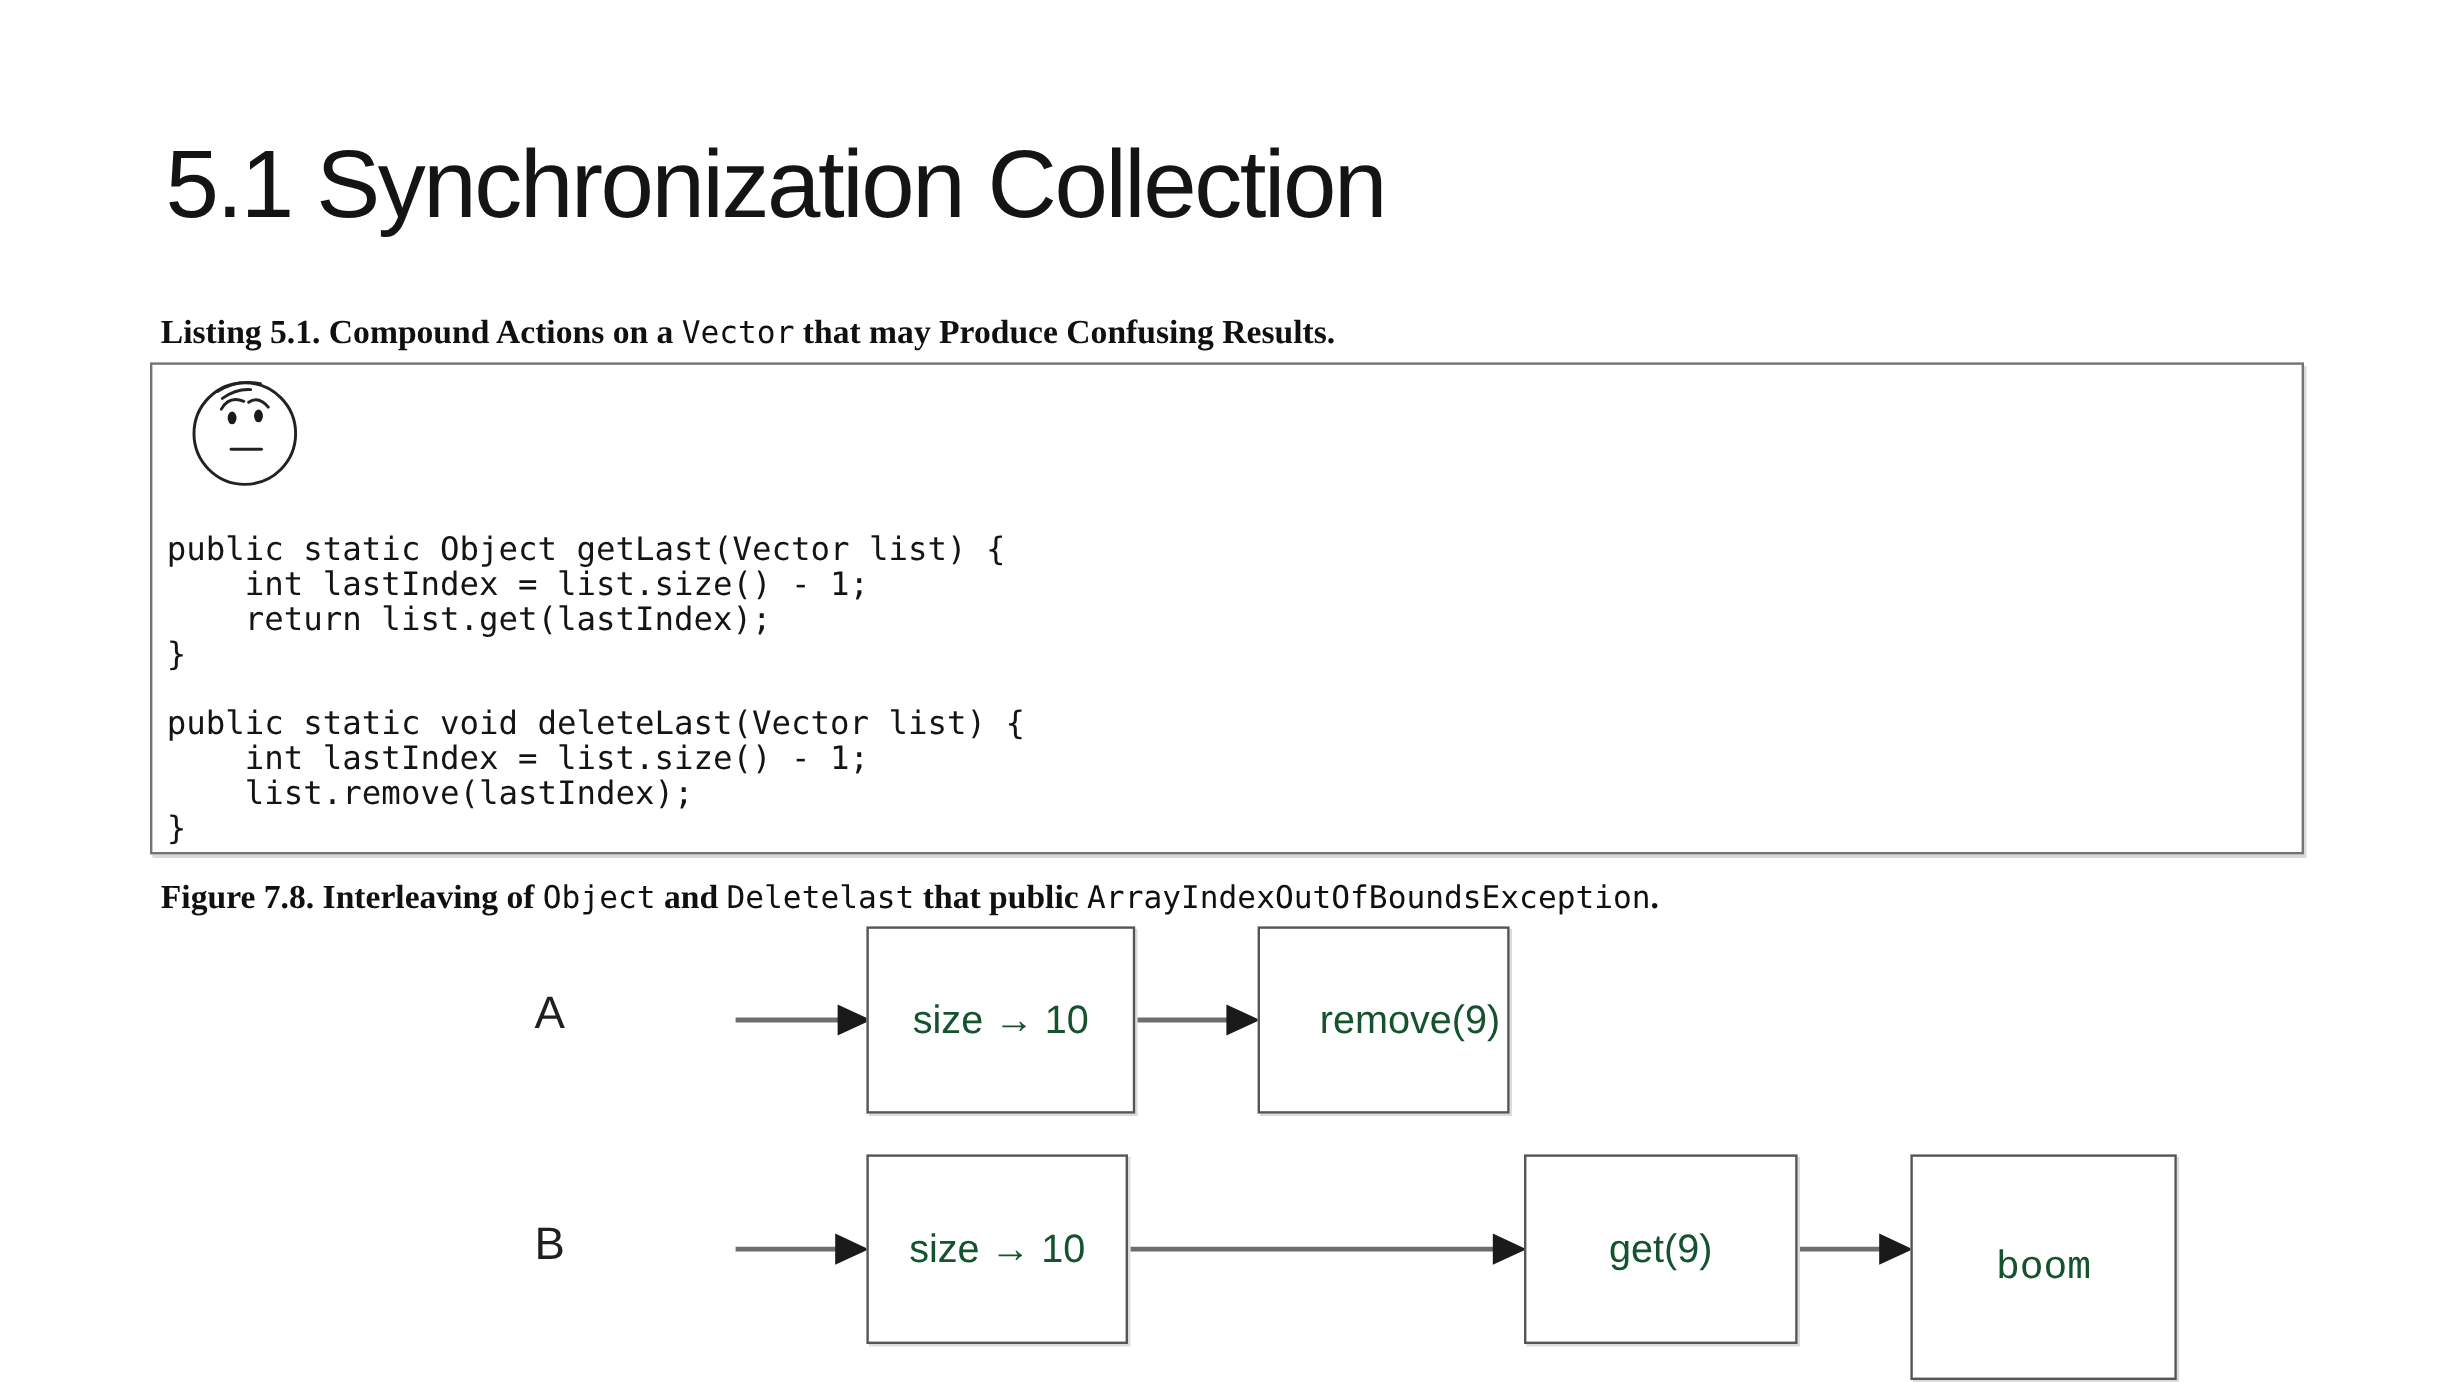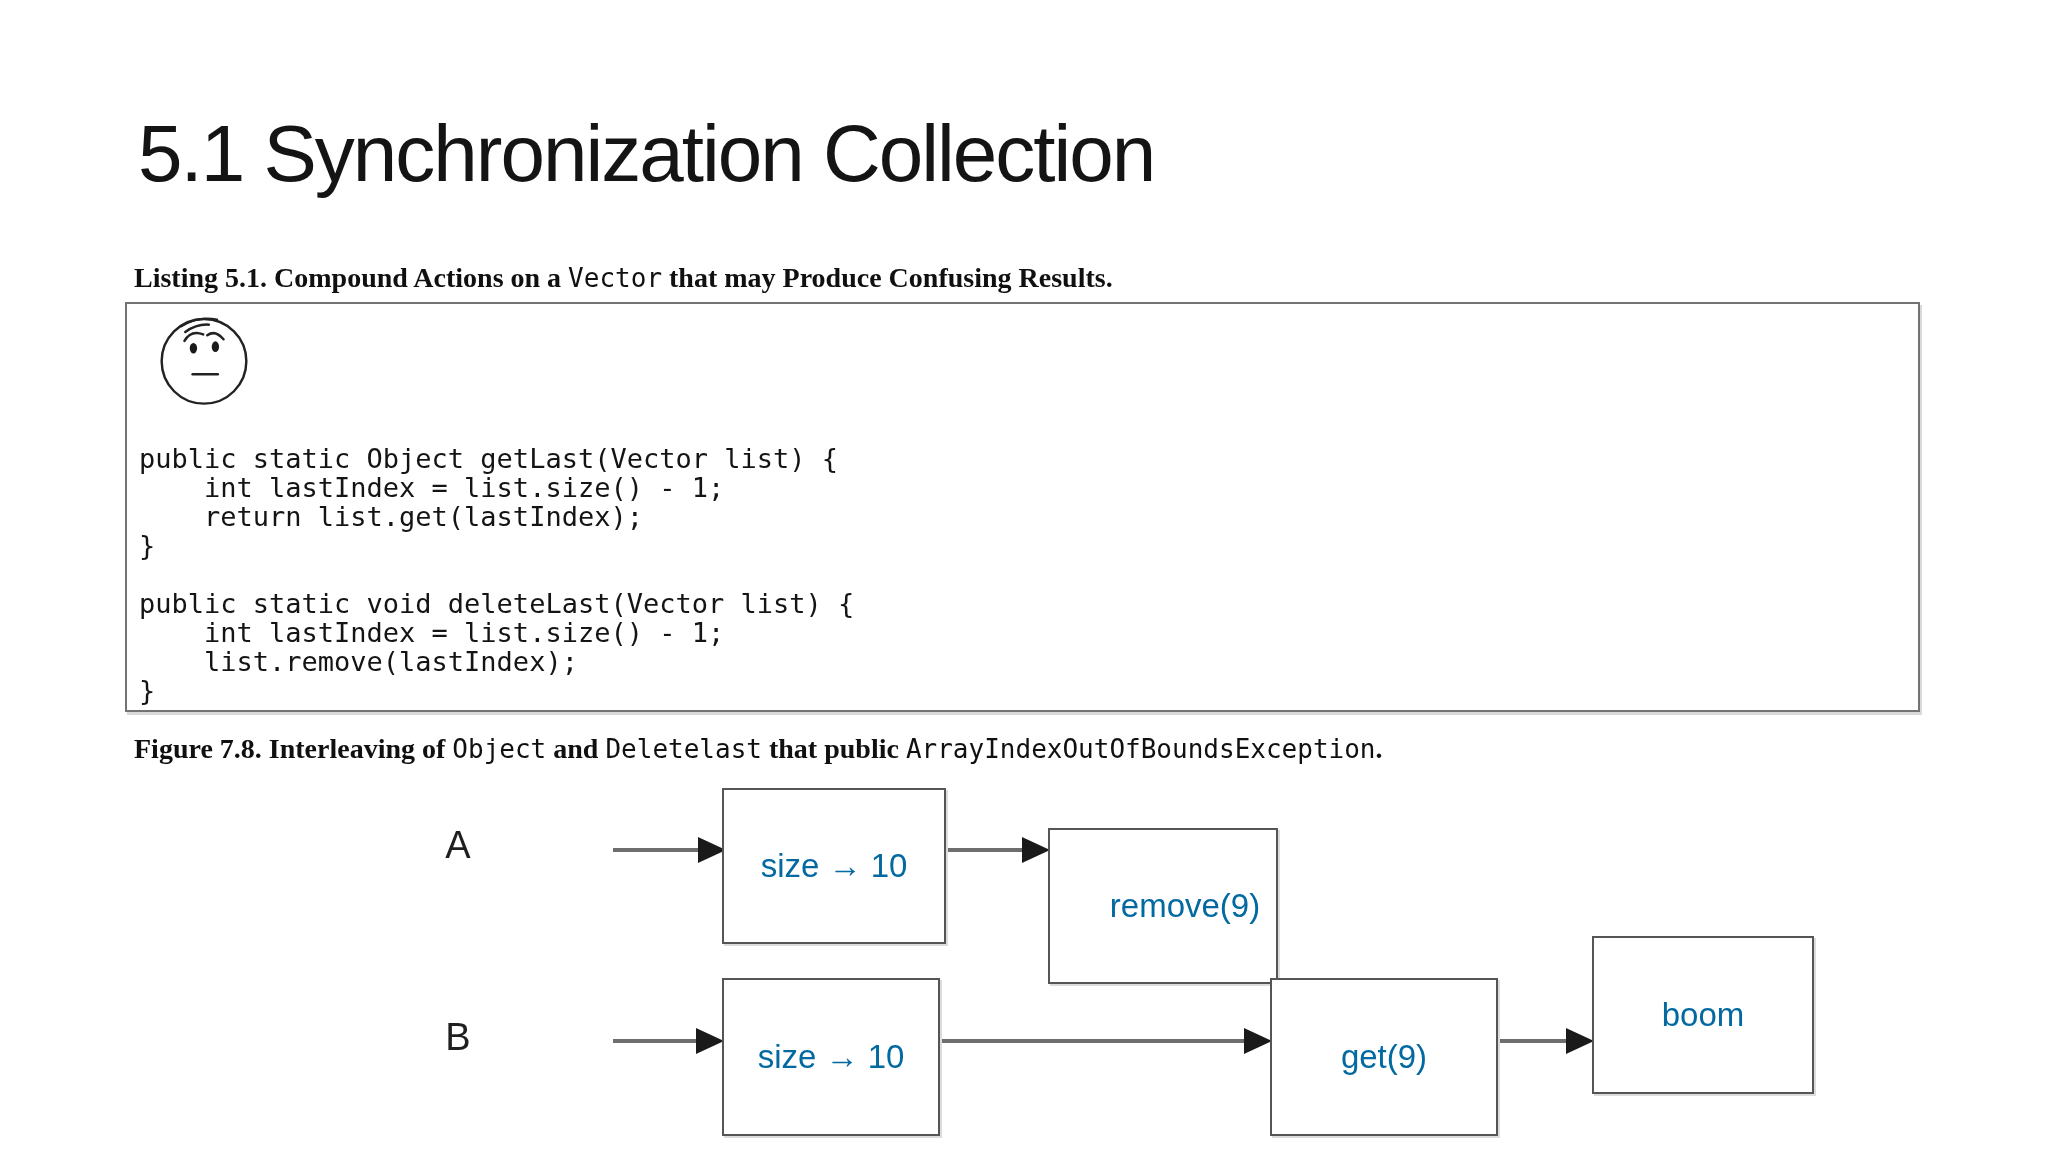--- a/index.html
+++ b/index.html
@@ -81,30 +81,29 @@
   .label-a { left: 428px; top: 824px; }
   .label-b { left: 428px; top: 1016px; }
   .dbox {
     position: absolute;
     border: 2px solid #555555;
     background: #ffffff;
     display: flex;
     align-items: center;
     justify-content: center;
     font-size: 33px;
-    color: #0369a1;
+    color: #14532d;
     box-shadow: 2px 2px 0 #dcdcdc;
     white-space: nowrap;
-    margin-top: 16px;
   }
   .box-a1 { left: 722px;  top: 772px; width: 224px; height: 156px; }
-  .box-a2 { left: 1048px; top: 812px; width: 230px; height: 156px; padding-left: 44px; }
+  .box-a2 { left: 1048px; top: 772px; width: 210px; height: 156px; padding-left: 44px; }
   .box-b1 { left: 722px;  top: 962px; width: 218px; height: 158px; }
   .box-b2 { left: 1270px; top: 962px; width: 228px; height: 158px; }
-  .box-b3 { left: 1592px; top: 920px; width: 222px; height: 158px; }
+  .box-b3 { left: 1592px; top: 962px; width: 222px; height: 188px; font-family: Liberation Mono, monospace; }
 
   .arrow-shaft { stroke: #6e6e6e; stroke-width: 4; }
   .arrow-head  { fill: #1a1a1a; }
 
   .face-line { fill: none; stroke: #222222; stroke-width: 3; stroke-linecap: round; }
   .face-fill { fill: #1a1a1a; }
 </style>
 </head>
 <body>
 

